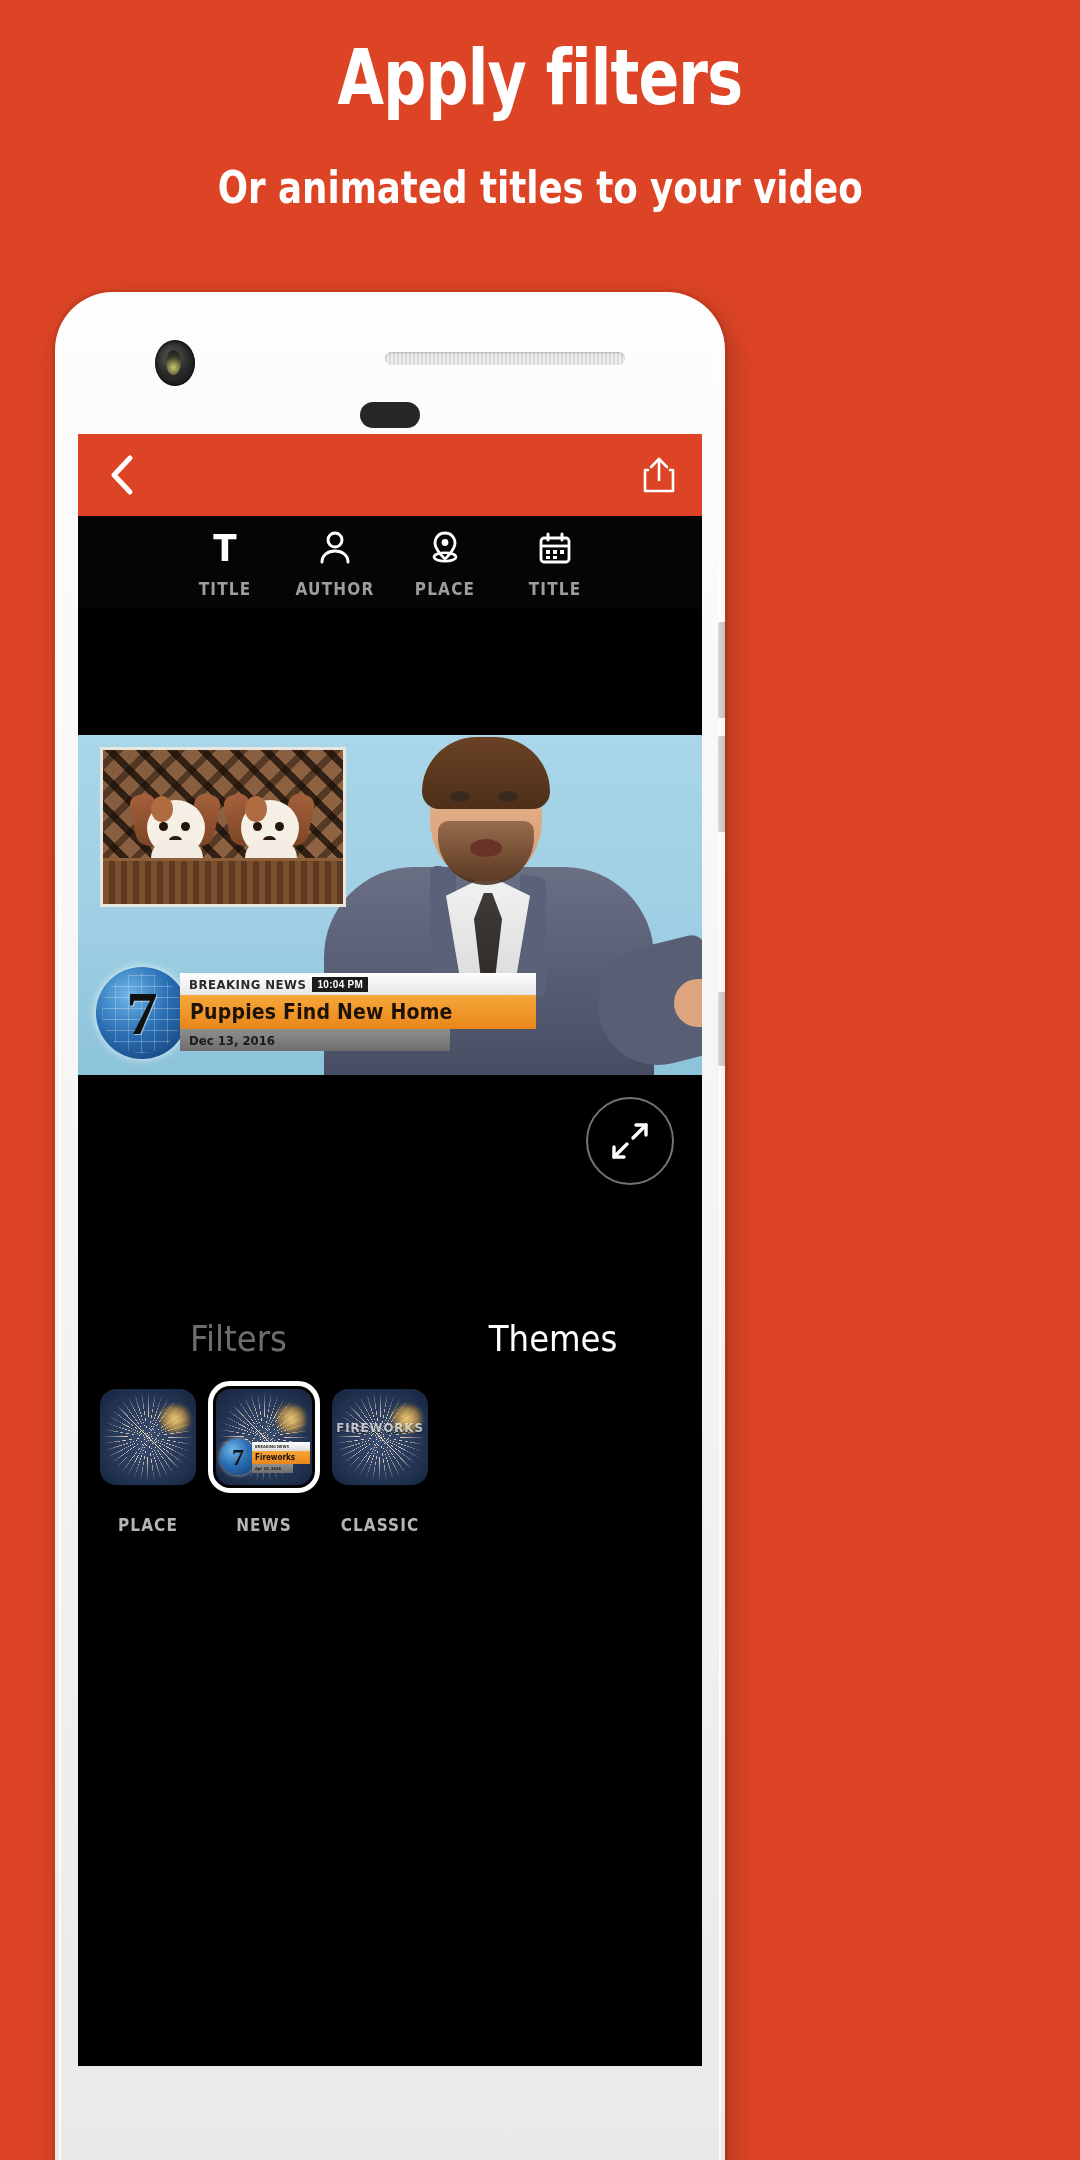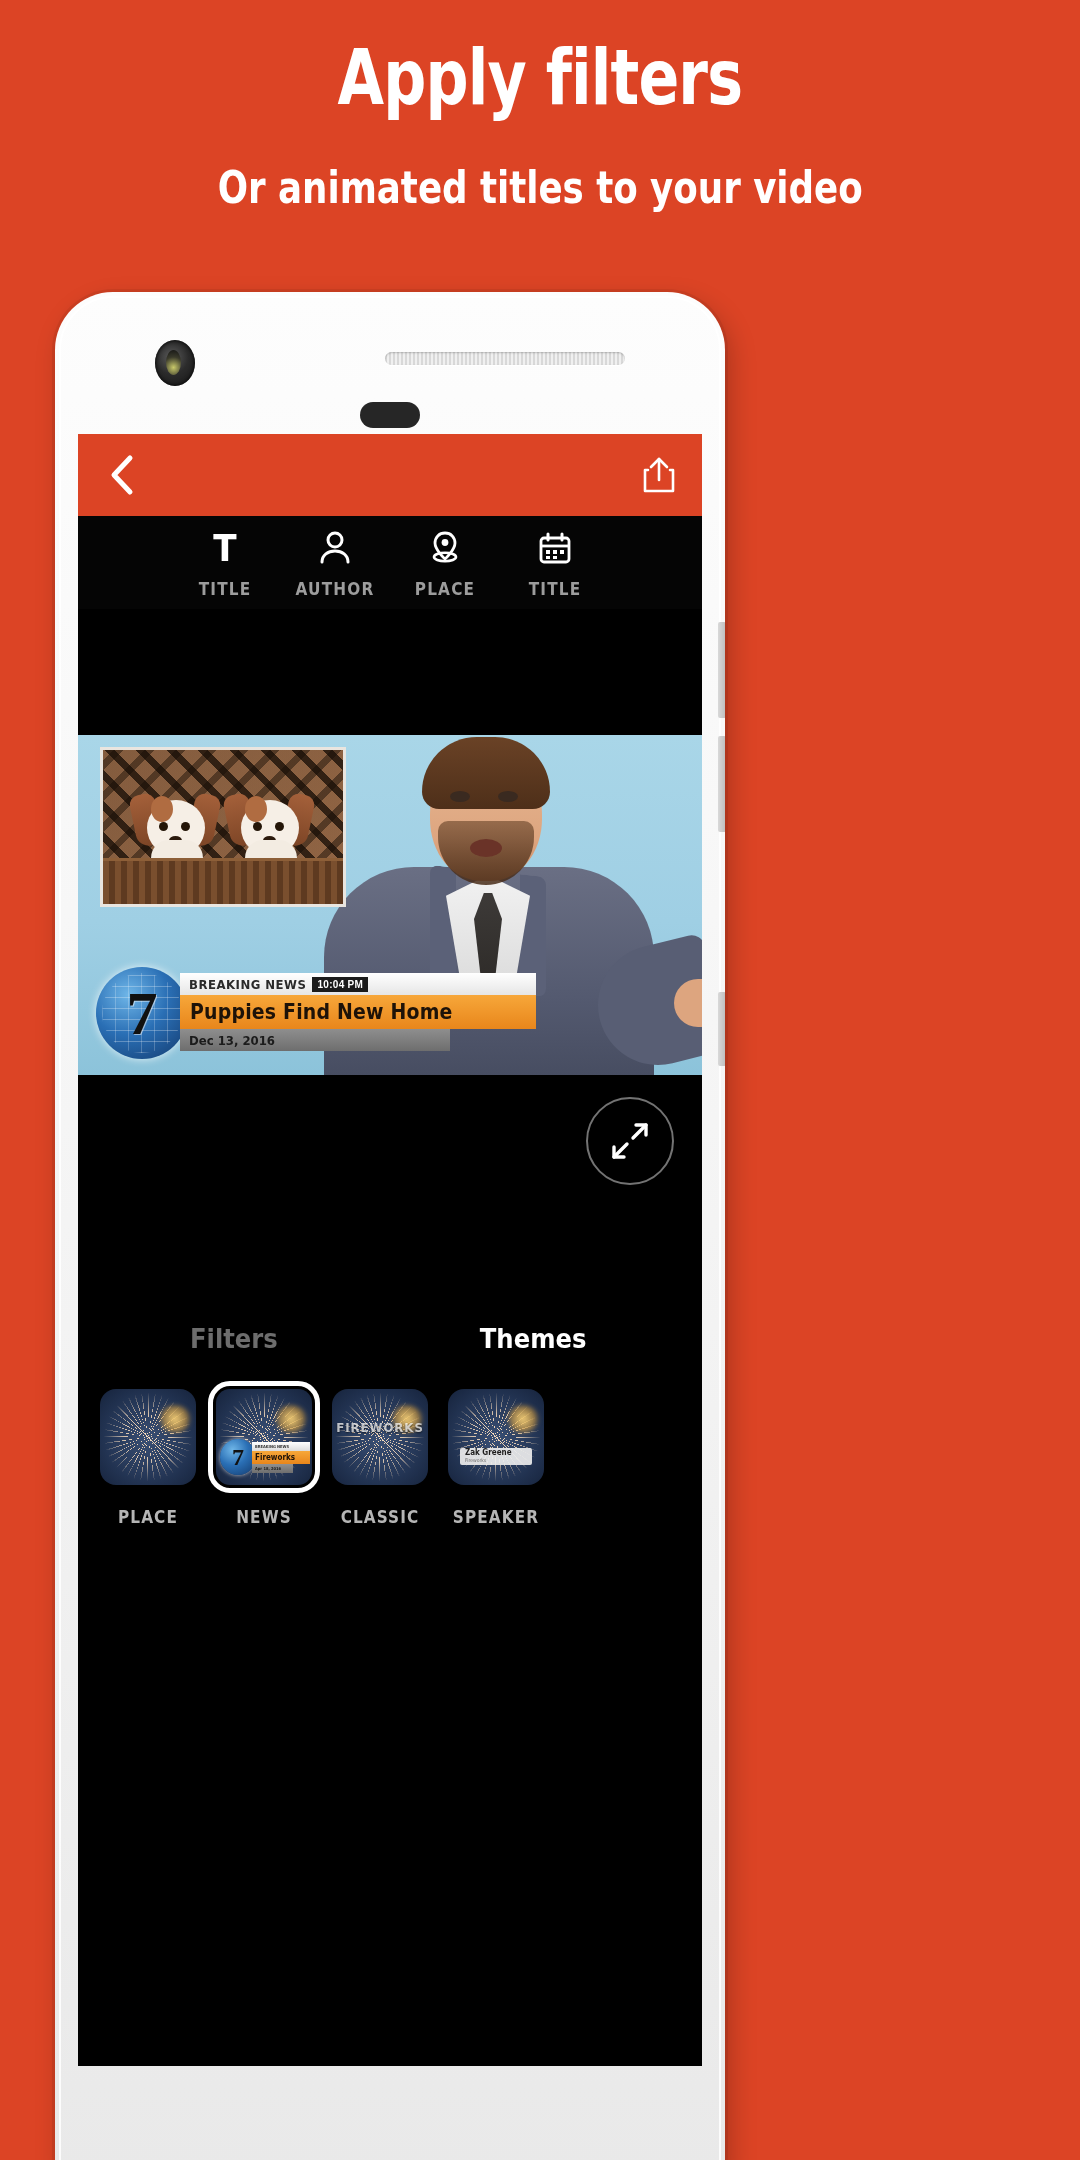--- a/index.html
+++ b/index.html
@@ -278,28 +278,28 @@
   .expand-btn {
     position:absolute; right: 28px; top: 22px; width: 88px; height: 88px;
     border-radius: 50%; border: 2px solid rgba(255,255,255,.45);
     display:flex; align-items:center; justify-content:center;
   }
 
   
   .mode-row {
     display:flex; align-items:center; height: 74px; background:#000;
   }
-  .mode { font-size: 27px; font-weight: bold;
+  .mode { font-size: 36px; font-weight: normal;
     font-family:"DejaVu Sans Condensed","Liberation Sans Narrow","Liberation Sans",sans-serif; }
   .mode-filters { color:#6d6d6d; margin-left: 112px; }
   .mode-themes  { color:#ffffff; margin-left: 202px; }
 
   
   .thumbs { display:flex; gap: 20px; padding: 14px 0 0 22px; background:#000; }
-  .thumb-cell { width: 96px; display:flex; flex-direction:column; align-items:center; gap: 22px; }
+  .thumb-cell { width: 96px; display:flex; flex-direction:column; align-items:center; gap: 30px; }
   .thumb {
     position: relative; width: 96px; height: 96px; border-radius: 16px; overflow: hidden;
     background: radial-gradient(circle at 50% 52%, #3a4f74 0%, #253757 55%, #16233c 100%);
   }
   .thumb.sel { outline: 5px solid #ffffff; outline-offset: 3px; border-radius: 14px; }
   .fw {
     position:absolute; left:50%; top:50%; width: 88px; height: 88px;
     transform: translate(-50%,-50%);
     background:
       repeating-conic-gradient(from 0deg,
@@ -548,29 +548,18 @@
       <div class="thumb-cell">
         <div class="thumb">
           <div class="fw"></div>
           <div class="fw-glow"></div>
           <div class="th-cap">FIREWORKS</div>
         </div>
         <div class="thumb-label">CLASSIC</div>
       </div>
 
 
-      <div class="thumb-cell">
-        <div class="thumb">
-          <div class="fw"></div>
-          <div class="fw-glow"></div>
-          <div class="th-speaker-bar">
-            <div class="th-sp-name">Zak Greene</div>
-            <div class="th-sp-sub">Fireworks</div>
-          </div>
-        </div>
-        <div class="thumb-label">SPEAKER</div>
-      </div>
 
     </div>
 
     <div class="gap-black" style="height:90px"></div>
   </div>
 </div>
 
 </body></html>

